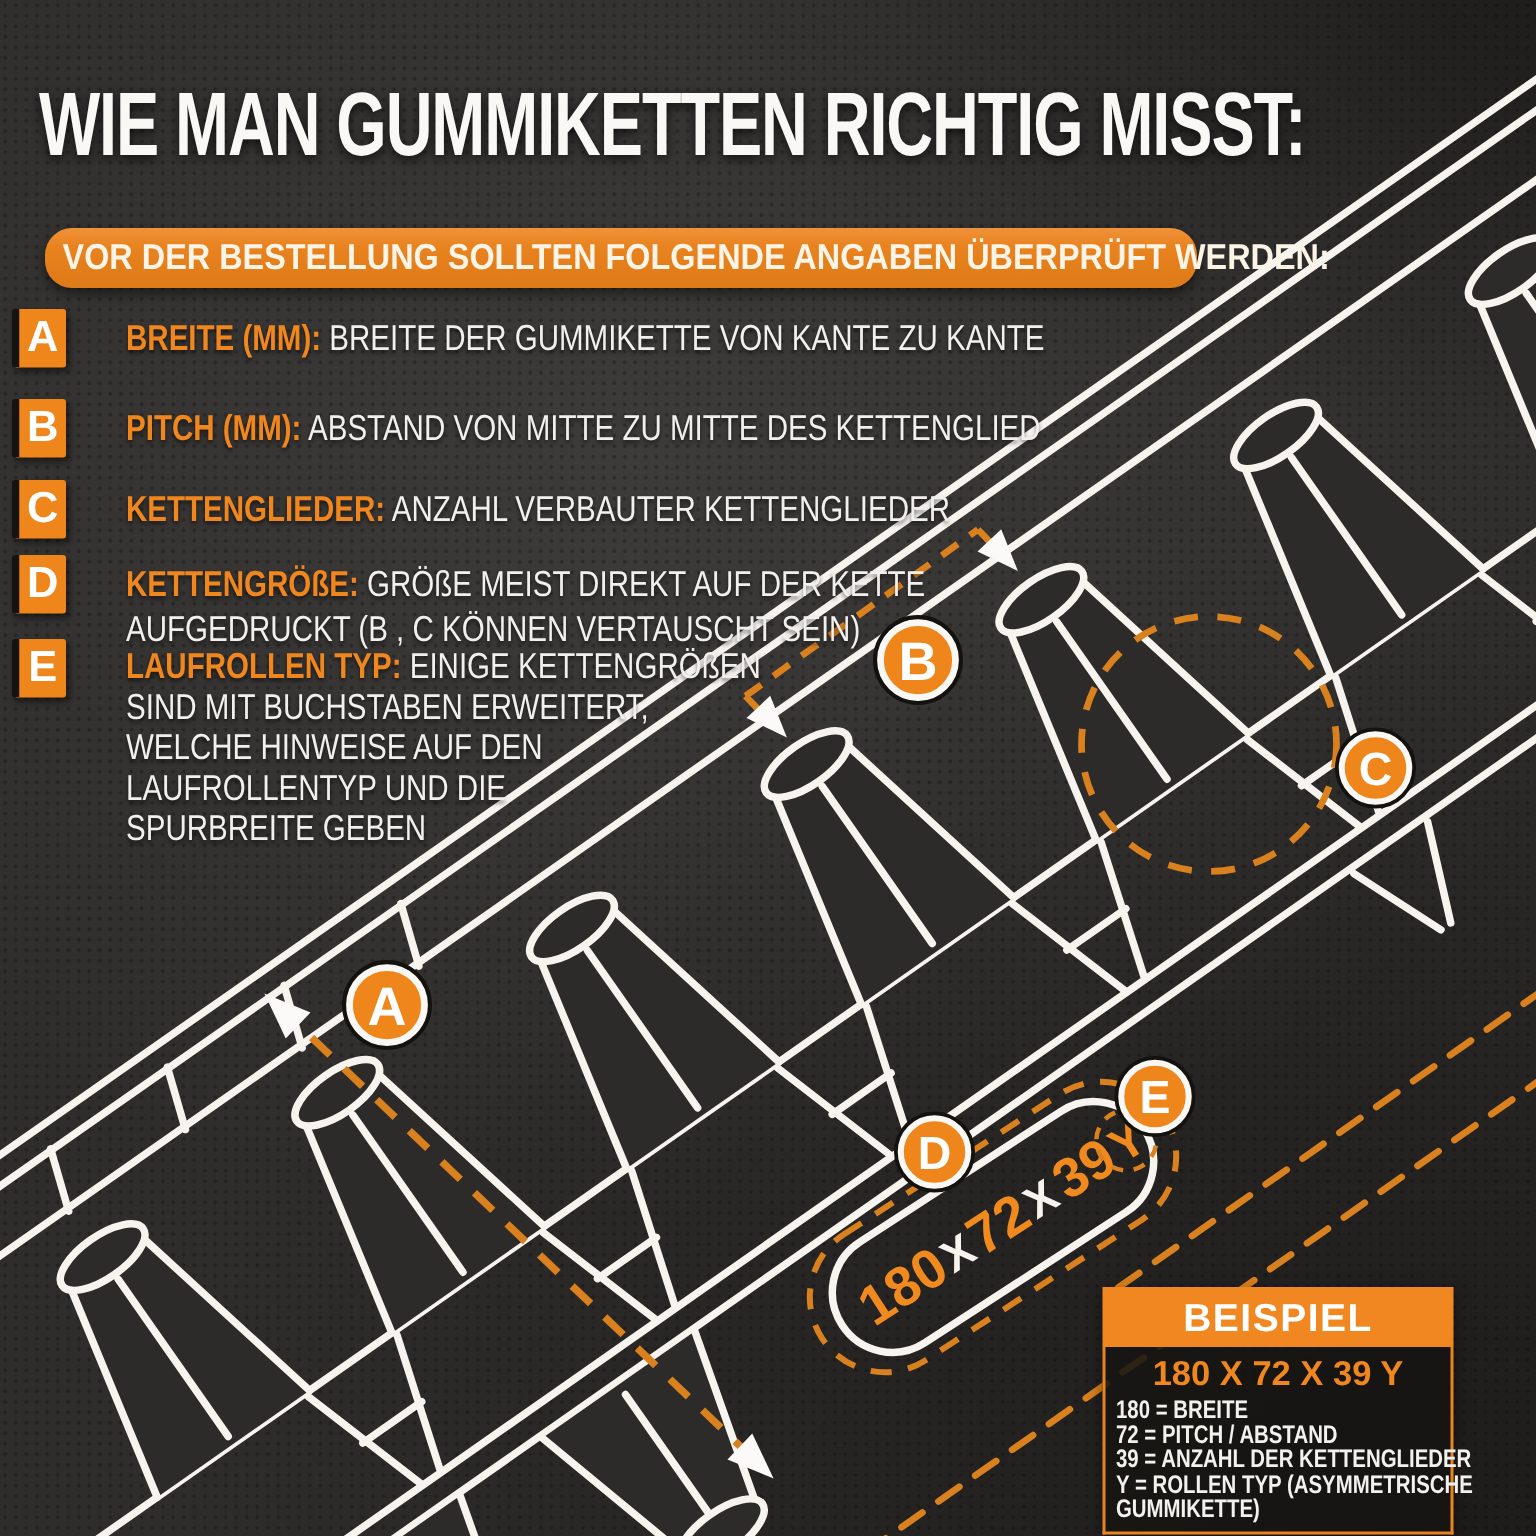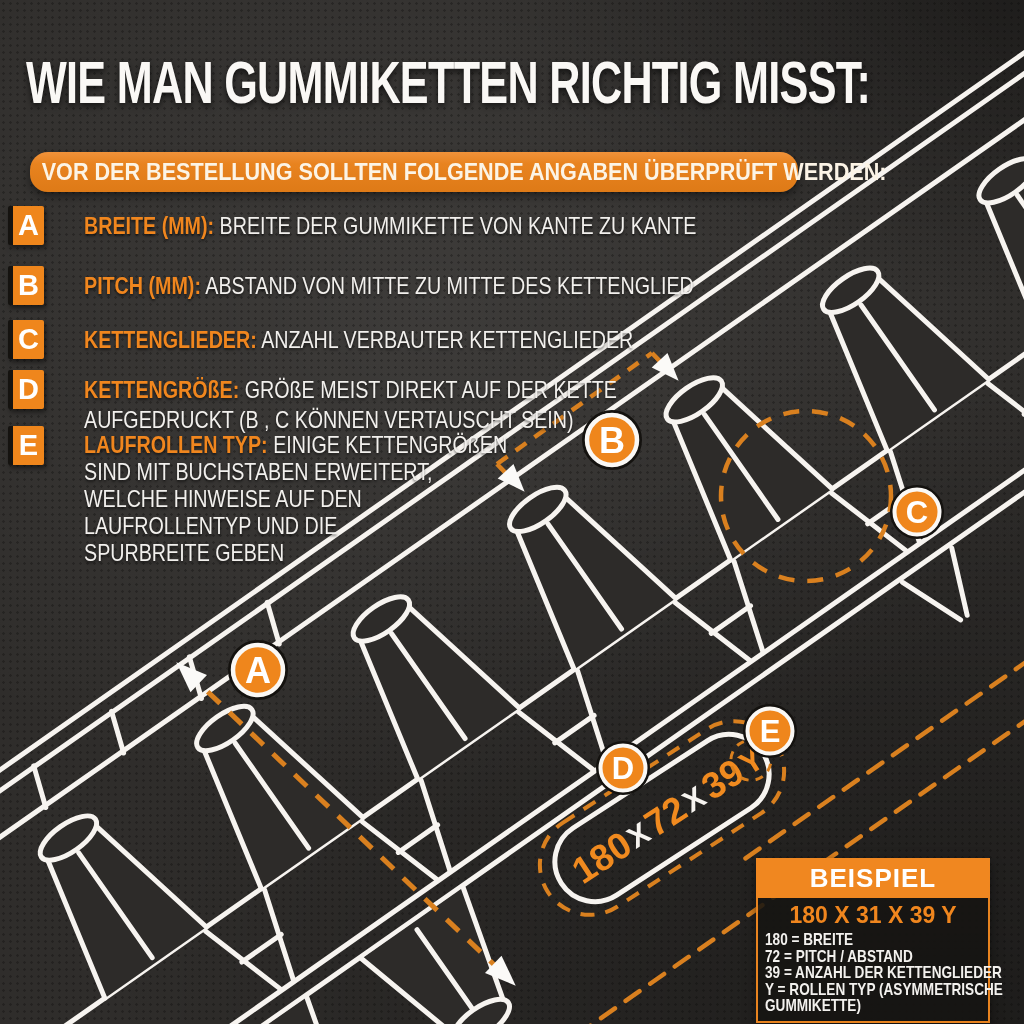--- a/index.html
+++ b/index.html
@@ -54,21 +54,21 @@
   .row-text {
     position:absolute; left:84px; top:5px; white-space:nowrap;
     font-size:24px; color:#F2F0ED;
     transform:scaleX(0.82); transform-origin:left top;
     text-shadow:0 2px 3px rgba(0,0,0,0.55);
   }
   .row-text .lbl { color:#F0861E; font-weight:bold; }
   .ln { line-height:30px; }
   .row-e .ln { line-height:27px; }
   .example {
-    position:absolute; left:756px; top:858px; width:234px;
+    position:absolute; left:735px; top:858px; width:234px;
     box-shadow:0 4px 10px rgba(0,0,0,0.5);
   }
   .example-header {
     height:40px; background:#F08720; text-align:center;
     color:#FFFFFF; font-size:26px; font-weight:bold; line-height:40px; letter-spacing:1px;
   }
   .example-body {
     background:rgba(22,20,18,0.88); border:2px solid #E8831F; border-top:none;
     padding:3px 7px 6px 7px;
   }
@@ -255,21 +255,21 @@
       <div class="ln">SIND MIT BUCHSTABEN ERWEITERT,</div>
       <div class="ln">WELCHE HINWEISE AUF DEN</div>
       <div class="ln">LAUFROLLENTYP UND DIE</div>
       <div class="ln">SPURBREITE GEBEN</div>
     </div>
   </div>
 
   <div class="example">
     <div class="example-header">BEISPIEL</div>
     <div class="example-body">
-      <div class="example-size">180 X 31 X 39 Y</div>
+      <div class="example-size">180 X 72 X 39 Y</div>
       <div class="example-line">180 = BREITE</div>
       <div class="example-line">72 = PITCH / ABSTAND</div>
       <div class="example-line">39 = ANZAHL DER KETTENGLIEDER</div>
       <div class="example-line">Y = ROLLEN TYP (ASYMMETRISCHE</div>
       <div class="example-line">GUMMIKETTE)</div>
     </div>
   </div>
 </div>
 
 </body></html>

